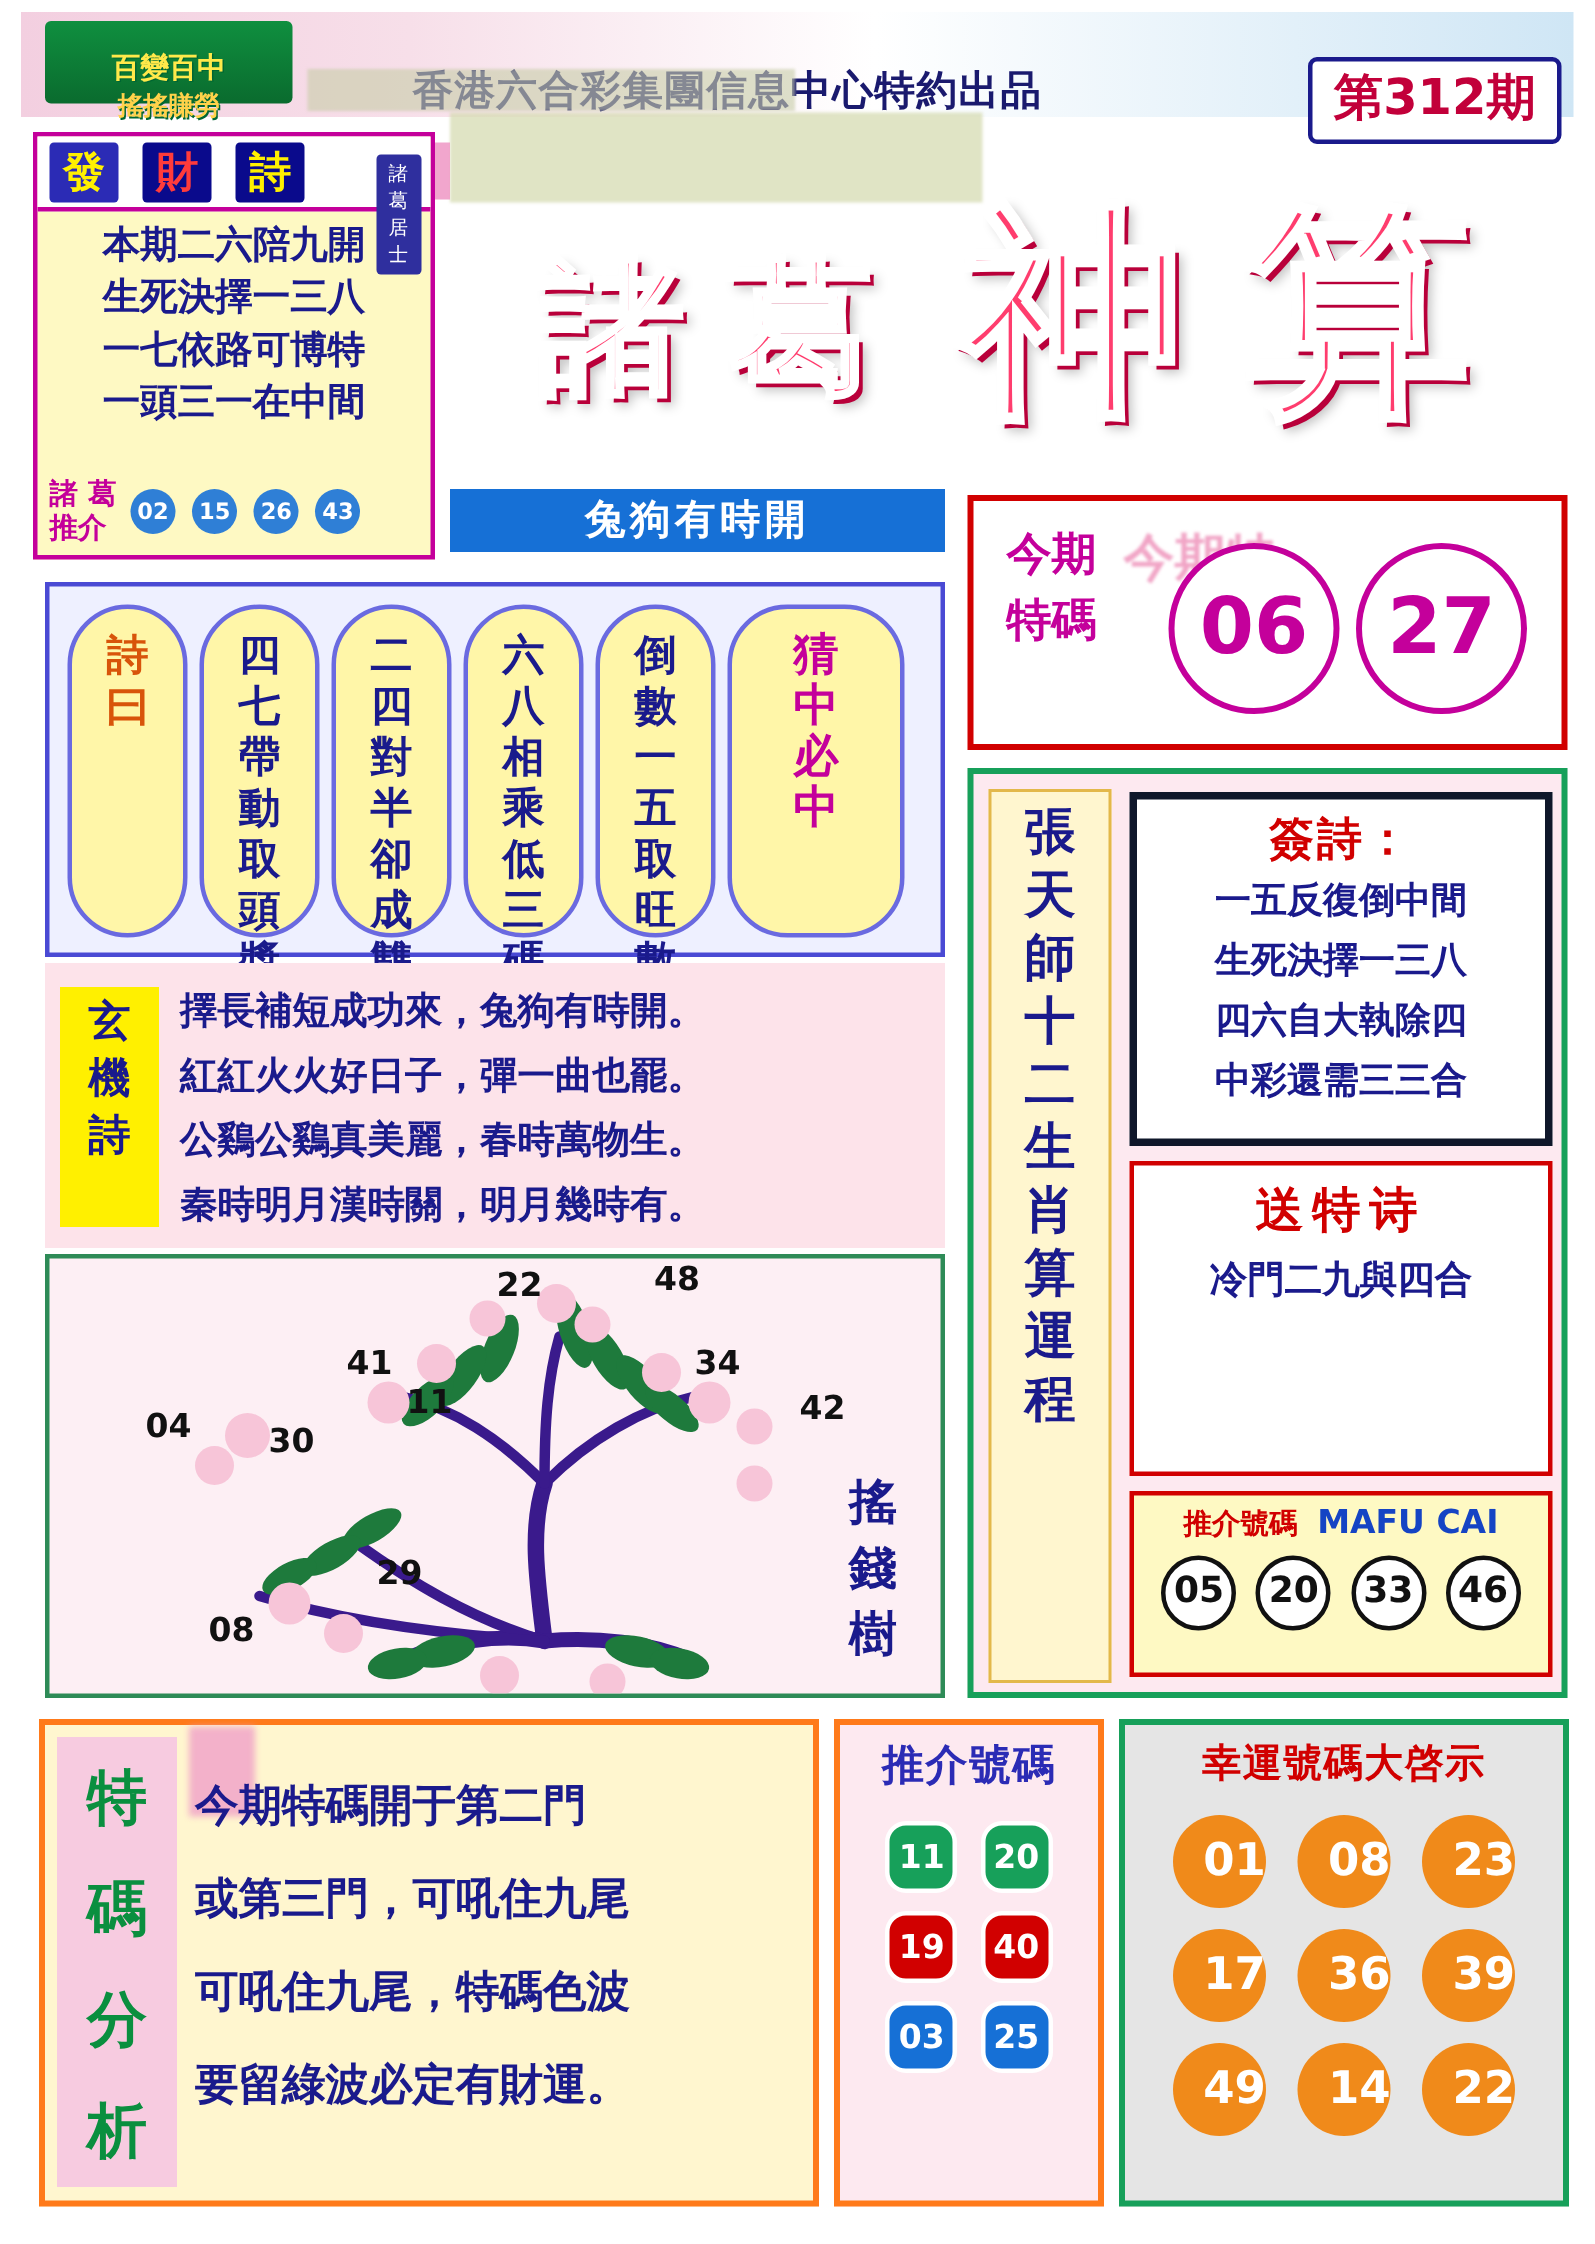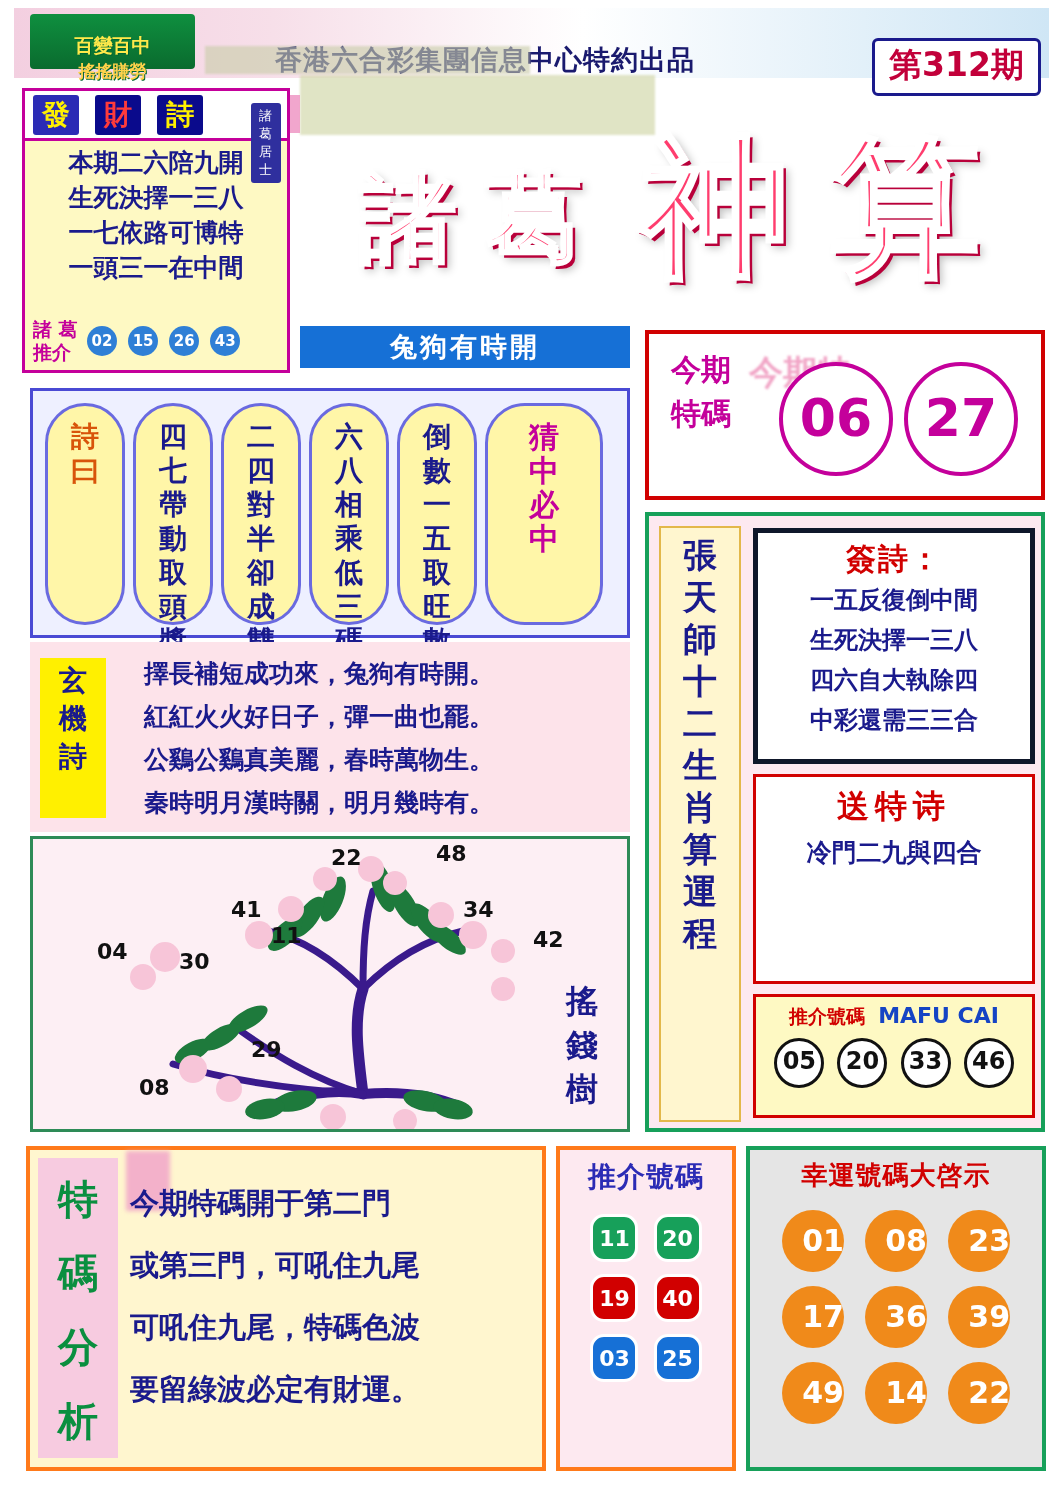--- a/index.html
+++ b/index.html
@@ -145,21 +145,21 @@
     position:absolute;left:30px;top:642px;width:600px;height:190px;
     background:#fde3ea;border:2px solid #fde3ea;box-sizing:border-box;
   }
   .xuanji .lbl{
     position:absolute;left:8px;top:14px;width:66px;height:160px;
     background:#fff000;color:#1a1a8c;font-size:28px;font-weight:bold;
     text-align:center;line-height:38px;padding-top:4px;box-sizing:border-box;
   }
   .xuanji .body{
     position:absolute;left:88px;top:8px;width:500px;
-    color:#1a1a8c;font-size:25px;line-height:43px;font-weight:bold;margin-left:24px;
+    color:#1a1a8c;font-size:25px;line-height:43px;font-weight:bold;
   }
 
   
   .tree{
     position:absolute;left:30px;top:836px;width:600px;height:296px;
     border:3px solid #2e8b57;background:#fdeff4;box-sizing:border-box;
     overflow:hidden;
   }
   .tree .num{position:absolute;color:#111;font-size:22px;font-weight:bold;}
   .tree .vlabel{

